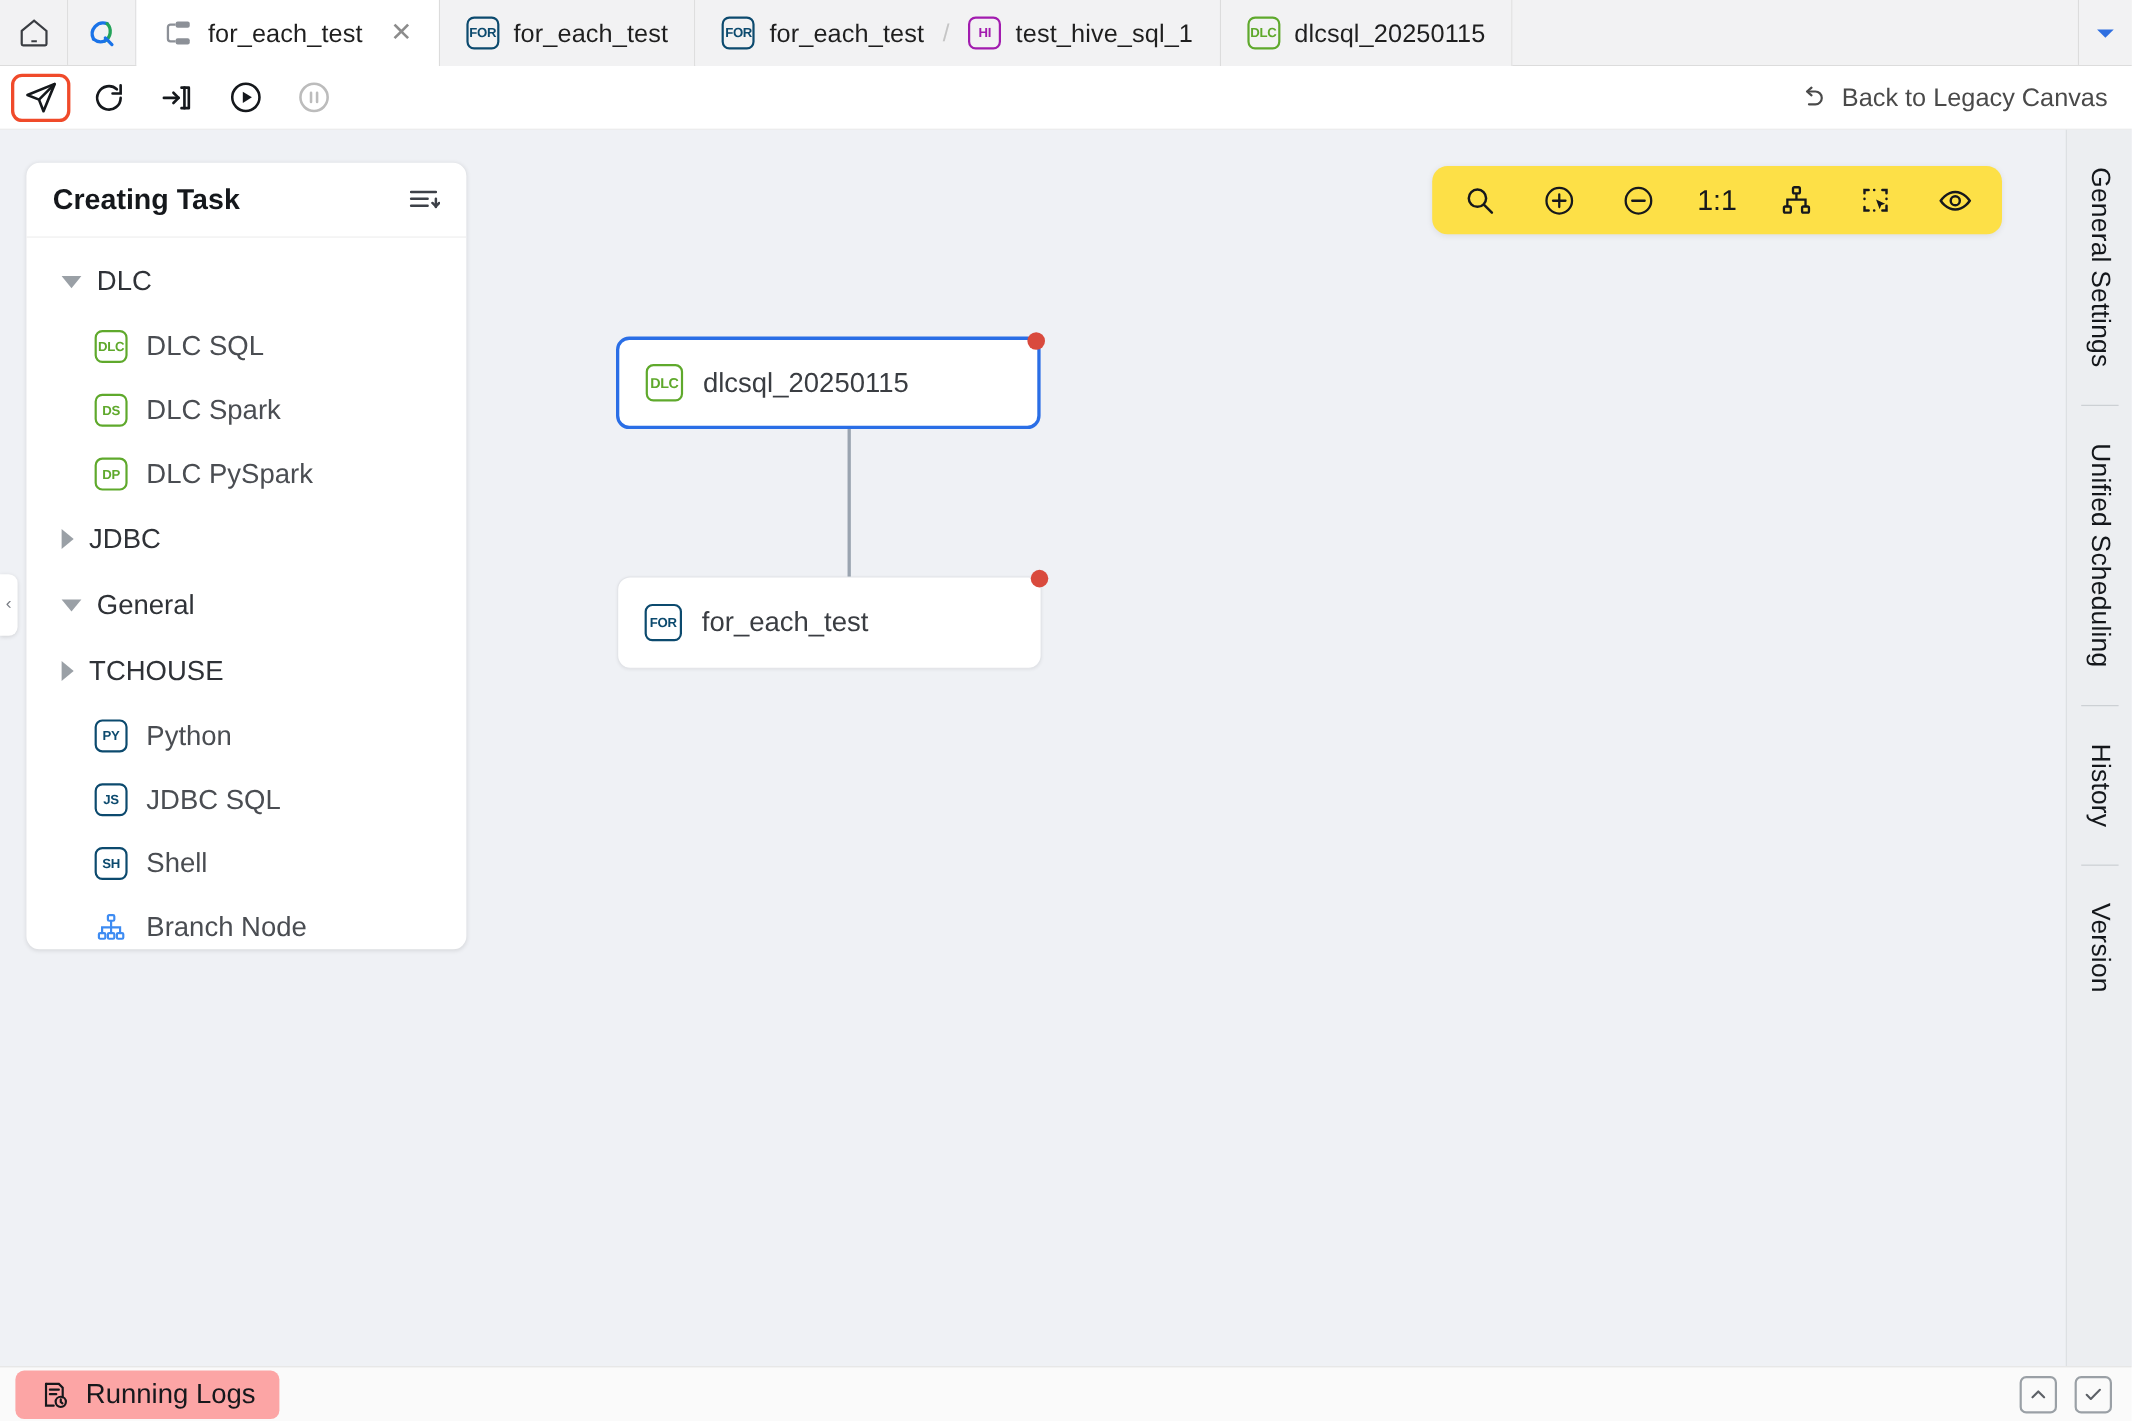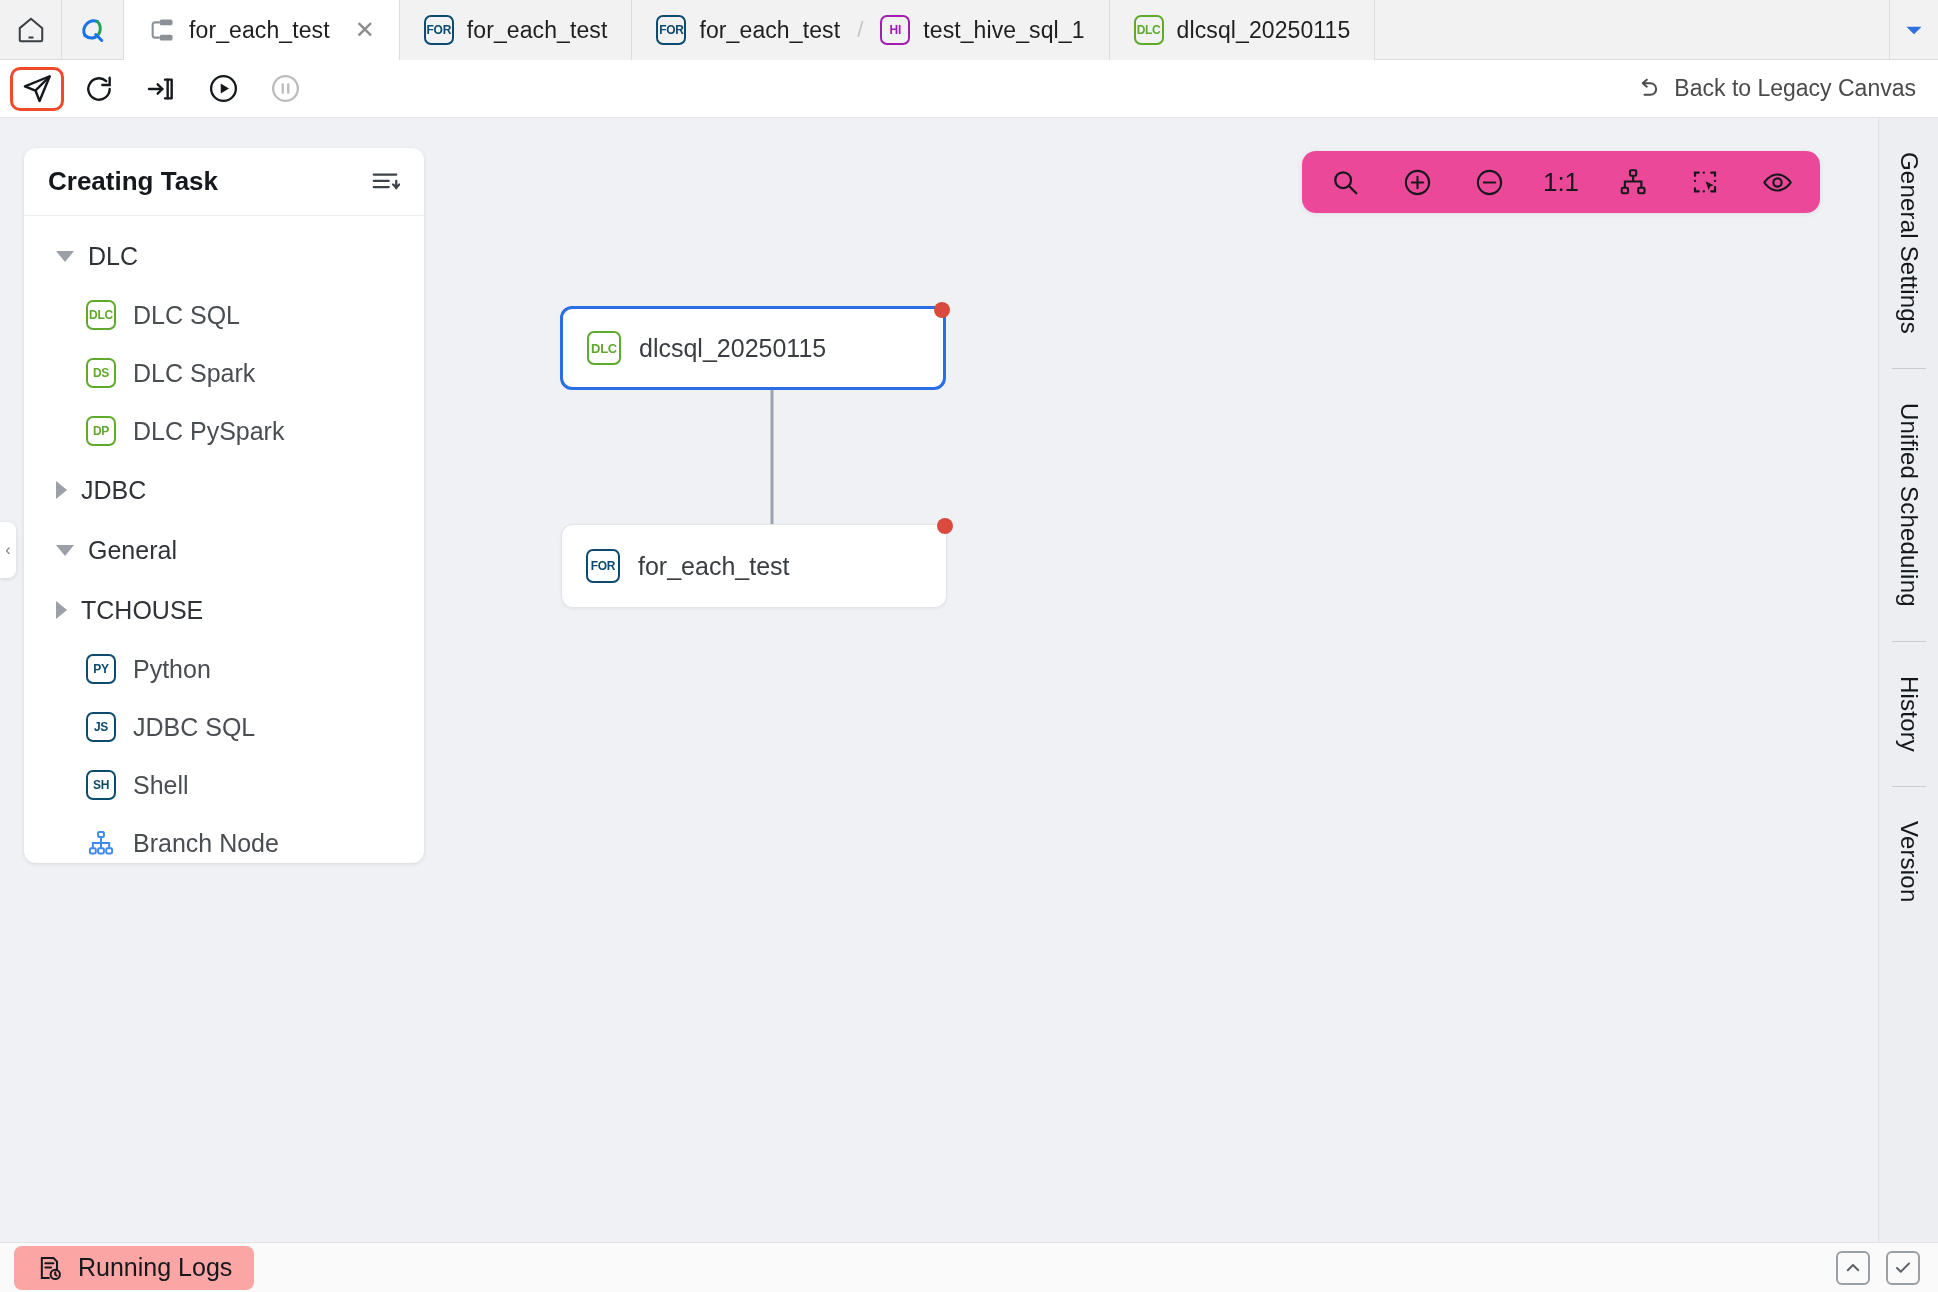--- a/index.html
+++ b/index.html
@@ -120,21 +120,21 @@
     display: flex; align-items: center; gap: 17px;
     height: 58px; padding-left: 62px;
     font-size: 25px; color: #4a4d52;
   }
 
   
   .canvas { position: absolute; left: 420px; top: 0; right: 60px; bottom: 0; }
   .cv-toolbar {
     position: absolute; right: 58px; top: 33px;
     height: 62px; padding: 0 22px;
-    background: #ec4899; border-radius: 14px;
+    background: #fde047; border-radius: 14px;
     box-shadow: 0 1px 6px rgba(0,0,0,.08);
     display: flex; align-items: center; gap: 30px;
   }
   .cv-tb-btn { width: 42px; height: 42px; display:flex; align-items:center; justify-content:center; color:#16181c; }
   .ratio { font-size: 26px; color: #16181c; letter-spacing: 0px; }
 
   .node {
     position: absolute;
     width: 386px; height: 84px;
     background: #ffffff; border-radius: 12px;

